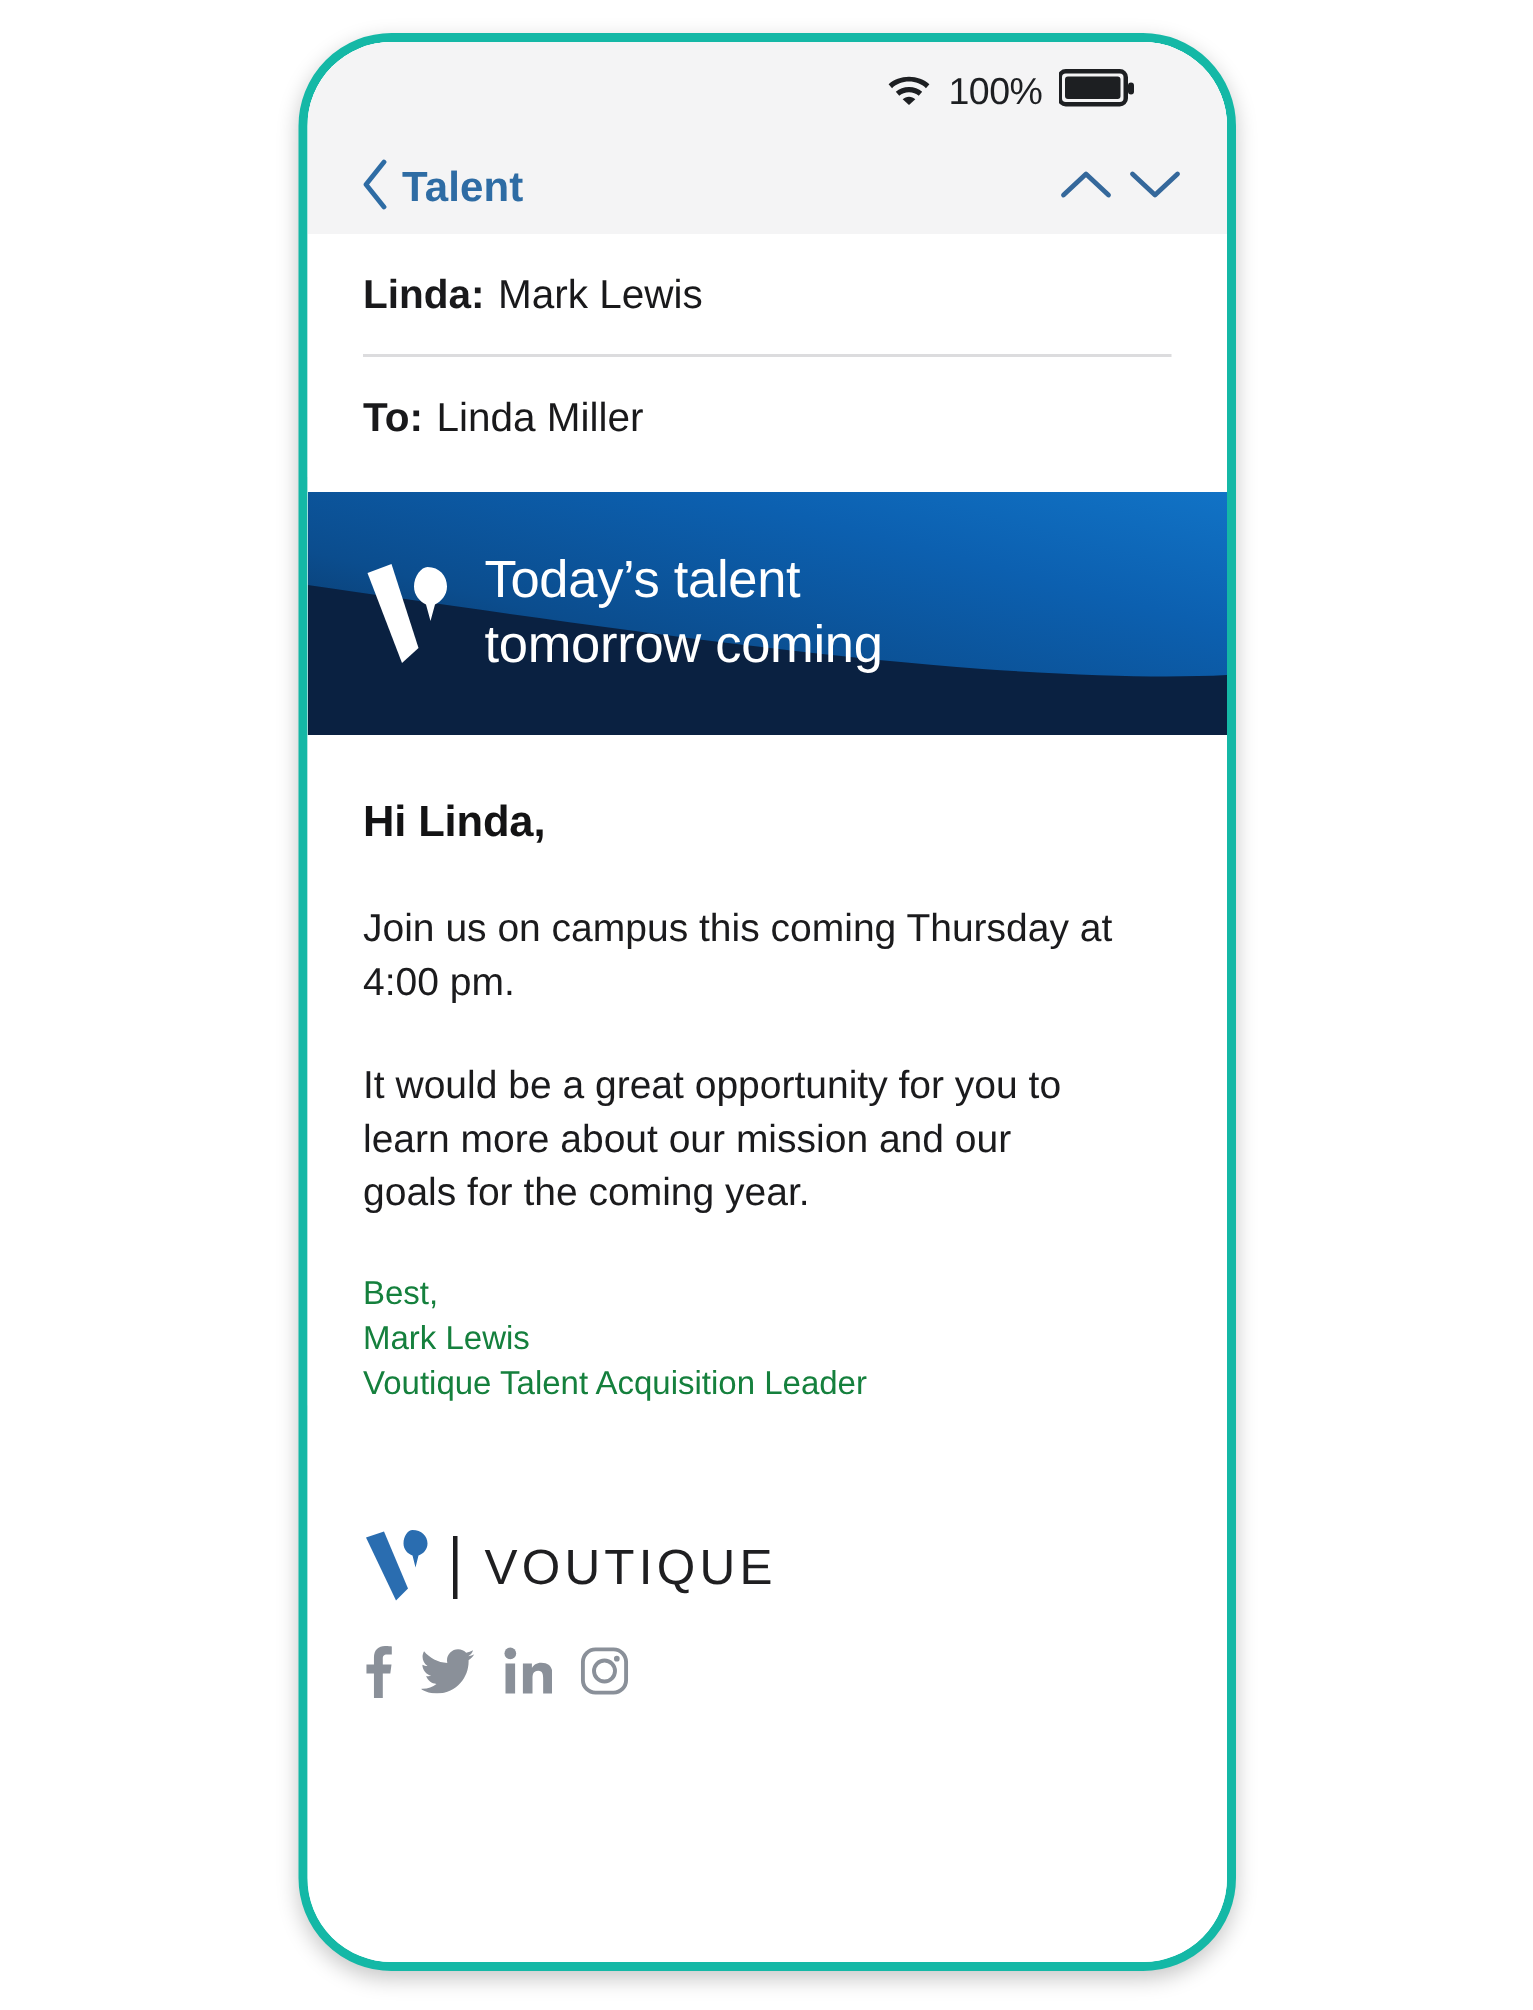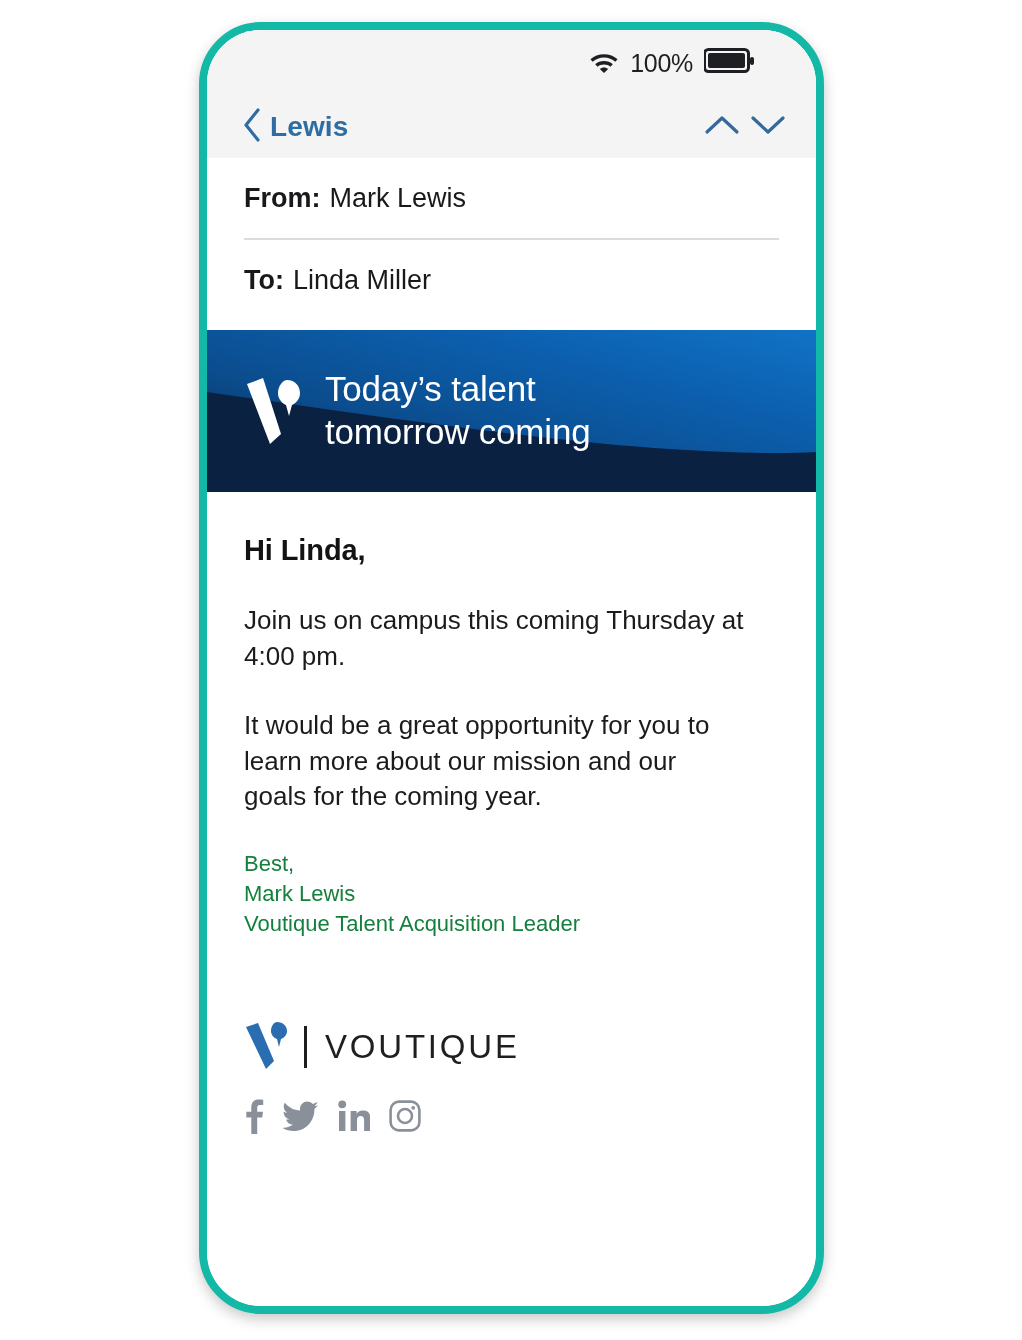--- a/index.html
+++ b/index.html
@@ -19,21 +19,21 @@
     background: #ffffff;
   }
 
   
   .phone-frame {
     position: absolute;
     left: 199px;
     top: 22px;
     width: 625px;
     height: 1292px;
-    border: 8px solid #14b8a6;
+    border: 6px solid #14b8a6;
     border-radius: 62px;
     background: #ffffff;
     box-shadow: 0 5px 14px rgba(0,0,0,0.22);
     overflow: hidden;
   }
 
   .screen {
     position: absolute;
     inset: 0;
     border-radius: 50px;
@@ -229,40 +229,40 @@
         </span>
       </div>
 
       <div class="nav-bar">
         <div class="nav-back">
           <span>
             <svg width="18" height="34" viewBox="0 0 18 34">
               <polyline points="15,2 3,17 15,32" fill="none" stroke="#2e6ca4" stroke-width="3.2" stroke-linecap="round" stroke-linejoin="round"></polyline>
             </svg>
           </span>
-          <span class="nav-back-label">Lewis</span>
+          <span class="nav-back-label">Talent</span>
         </div>
         <div class="nav-spacer"></div>
         <div class="nav-arrows">
           <span class="nav-arrow">
             <svg width="36" height="24" viewBox="0 0 36 24">
               <polyline points="3,19 18,5 33,19" fill="none" stroke="#35689b" stroke-width="3.2" stroke-linecap="round" stroke-linejoin="round"></polyline>
             </svg>
           </span>
           <span class="nav-arrow">
             <svg width="36" height="24" viewBox="0 0 36 24">
               <polyline points="3,5 18,19 33,5" fill="none" stroke="#35689b" stroke-width="3.2" stroke-linecap="round" stroke-linejoin="round"></polyline>
             </svg>
           </span>
         </div>
       </div>
 
       <div class="hdr-rows">
         <div class="hdr-row">
-          <span class="lbl">From:</span>
+          <span class="lbl">Linda:</span>
           <span class="val">Mark Lewis</span>
         </div>
         <div class="hdr-divider"></div>
         <div class="hdr-row">
           <span class="lbl">To:</span>
           <span class="val">Linda Miller</span>
         </div>
       </div>
 
       <div class="banner">

